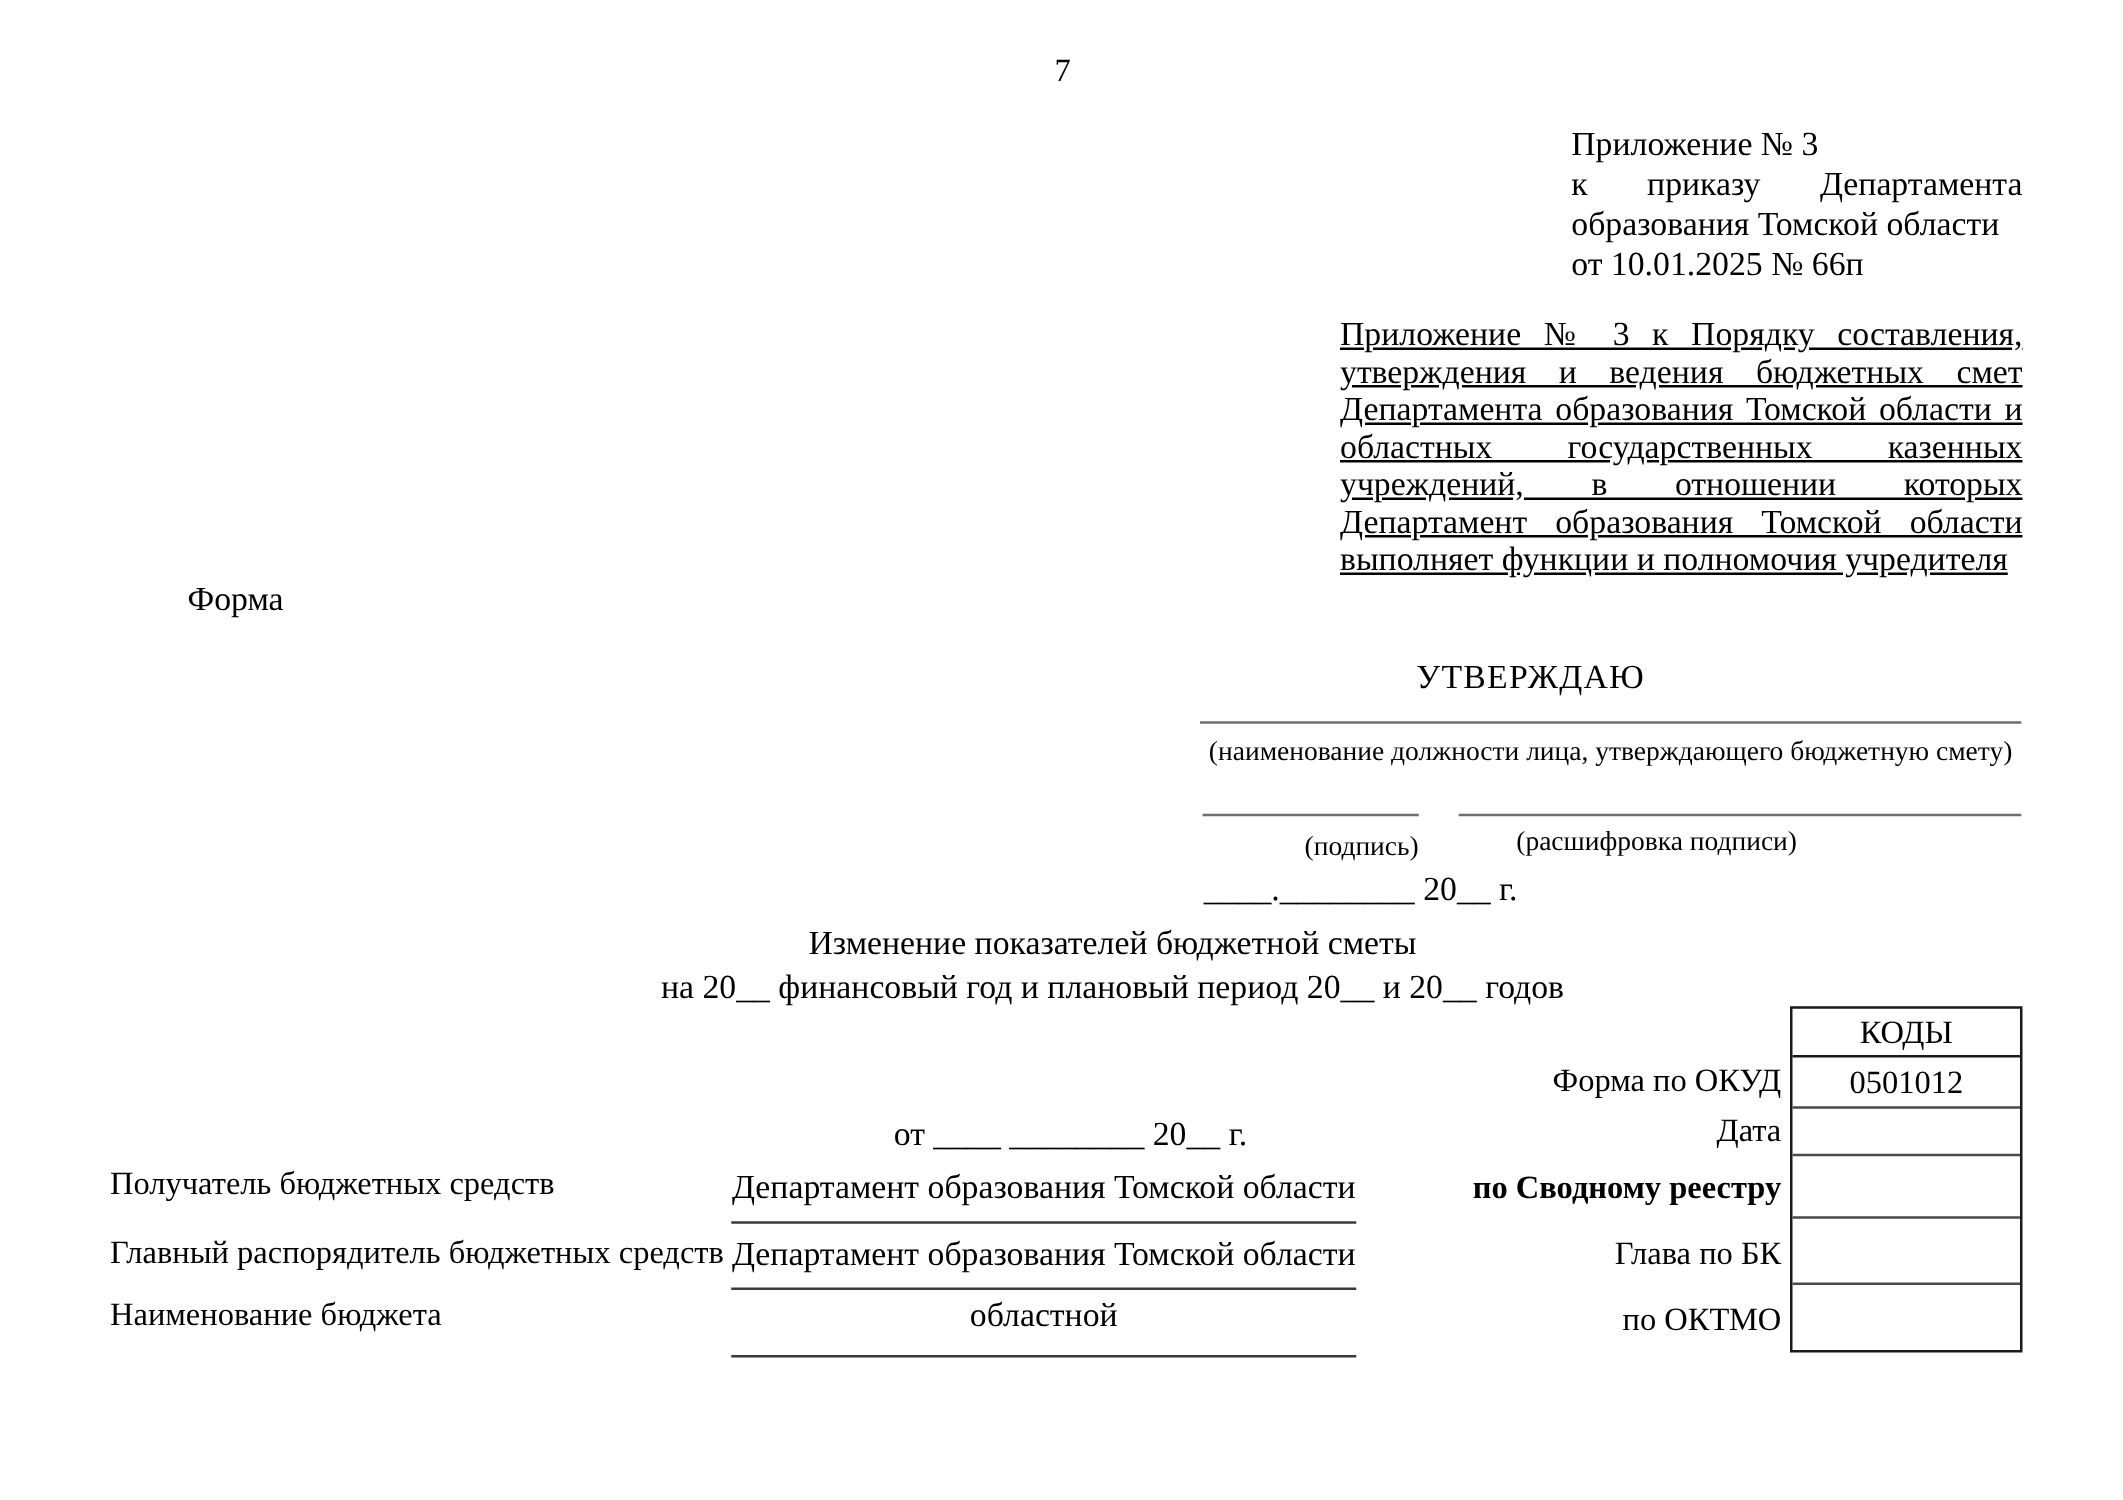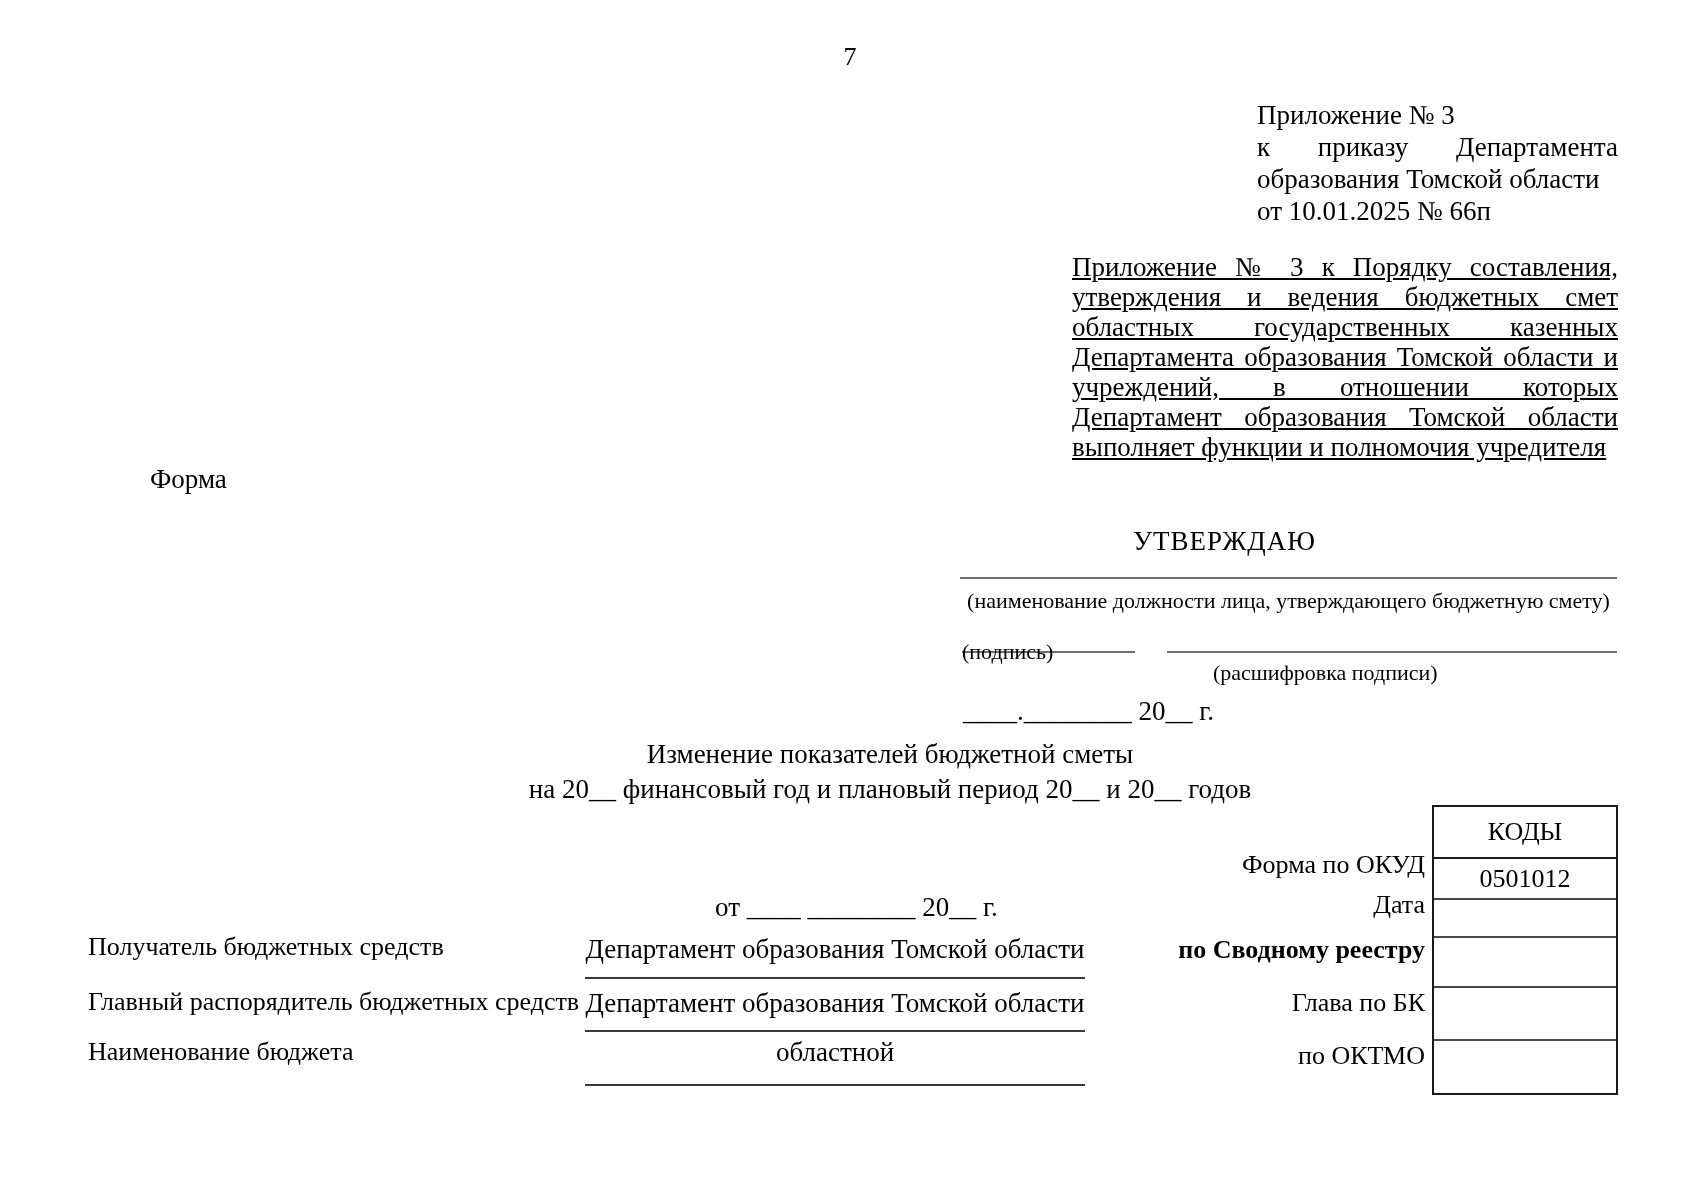--- a/index.html
+++ b/index.html
@@ -23,21 +23,21 @@
   .forma{left:150px;top:464px;font-size:27px;}
   .approve-title{left:1133px;top:526px;font-size:27px;letter-spacing:1px;}
 
   .hline{border-top:2px solid #6e6e6e;height:0;}
   .hline.dark{border-top:2px solid #3a3a3a;}
 
   .line-position{left:960px;top:577px;width:657px;}
   .cap-position{left:960px;top:588px;width:657px;text-align:center;}
   .line-sign{left:962px;top:651px;width:173px;}
   .line-name{left:1167px;top:651px;width:450px;}
-  .cap-sign{left:962px;top:639px;width:173px;text-align:left;}
+  .cap-sign{left:962px;top:664px;width:173px;text-align:right;}
   .cap-name{left:1213px;top:660px;}
   .date-line{left:963px;top:696px;font-size:27px;white-space:pre;}
 
   .title1{left:450px;top:739px;width:880px;text-align:center;font-size:27px;}
   .title2{left:450px;top:774px;width:880px;text-align:center;font-size:27px;}
 
   .ot-line{left:715px;top:892px;font-size:27px;white-space:pre;}
 
   .rowlabel{left:88px;font-size:26px;}
   .rl1{top:932px;}
@@ -66,21 +66,21 @@
     display:flex;flex-direction:column;
     background:#fff;
   }
   .trow{
     box-sizing:border-box;
     border-bottom:2px solid #4a4a4a;
     display:flex;align-items:center;justify-content:center;
     font-size:26px;
   }
   .trow:last-child{border-bottom:none;}
-  .trow.h1{height:52px;border-bottom:2px solid #1a1a1a;}
+  .trow.h1{height:39px;border-bottom:2px solid #1a1a1a;}
   .trow.h2{height:41px;}
   .trow.h3{height:38px;}
   .trow.h4{height:50px;}
   .trow.h5{height:53px;}
   .trow.h6{height:52px;}
 </style>
 </head>
 <body>
 
 <div class="page">
@@ -90,22 +90,22 @@
   <div class="abs block1">
     <div>Приложение № 3</div>
     <div class="jl">к приказу Департамента</div>
     <div>образования Томской области</div>
     <div>от 10.01.2025 № 66п</div>
   </div>
 
   <div class="abs block2">
     <div class="jl">Приложение № 3 к Порядку составления,</div>
     <div class="jl">утверждения и ведения бюджетных смет</div>
+    <div class="jl">Департамента образования Томской области и</div>
     <div class="jl">областных государственных казенных</div>
-    <div class="jl">Департамента образования Томской области и</div>
     <div class="jl">учреждений, в отношении которых</div>
     <div class="jl">Департамент образования Томской области</div>
     <div>выполняет функции и полномочия учредителя</div>
   </div>
 
   <div class="abs forma">Форма</div>
 
   <div class="abs approve-title">УТВЕРЖДАЮ</div>
 
   <div class="abs hline line-position"></div>

